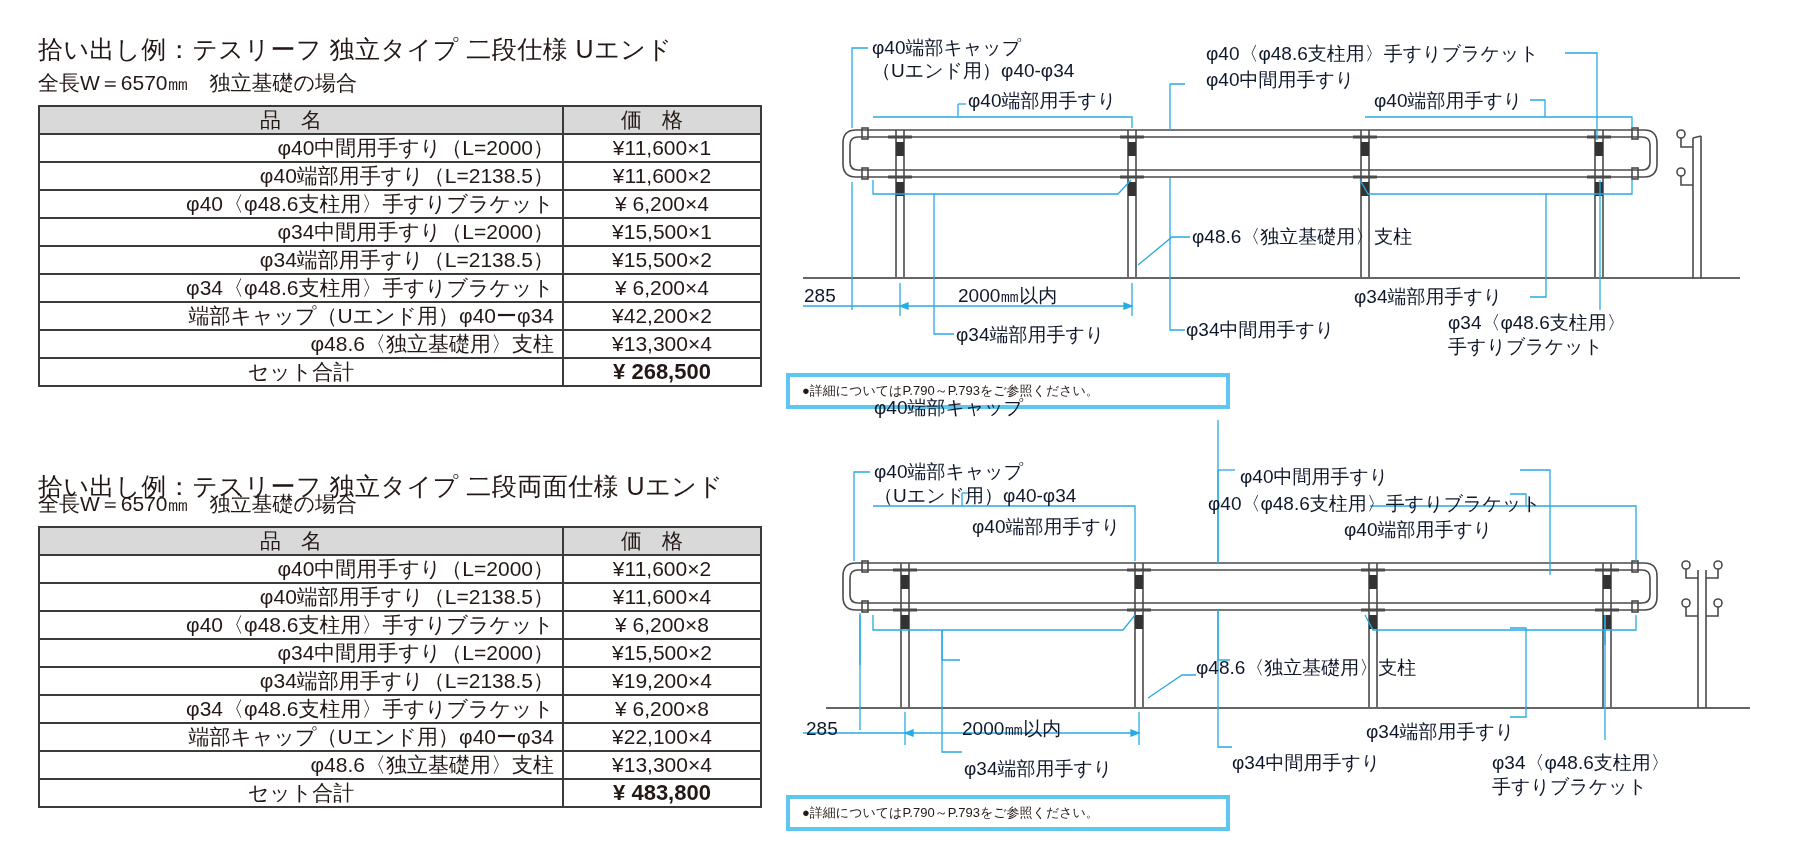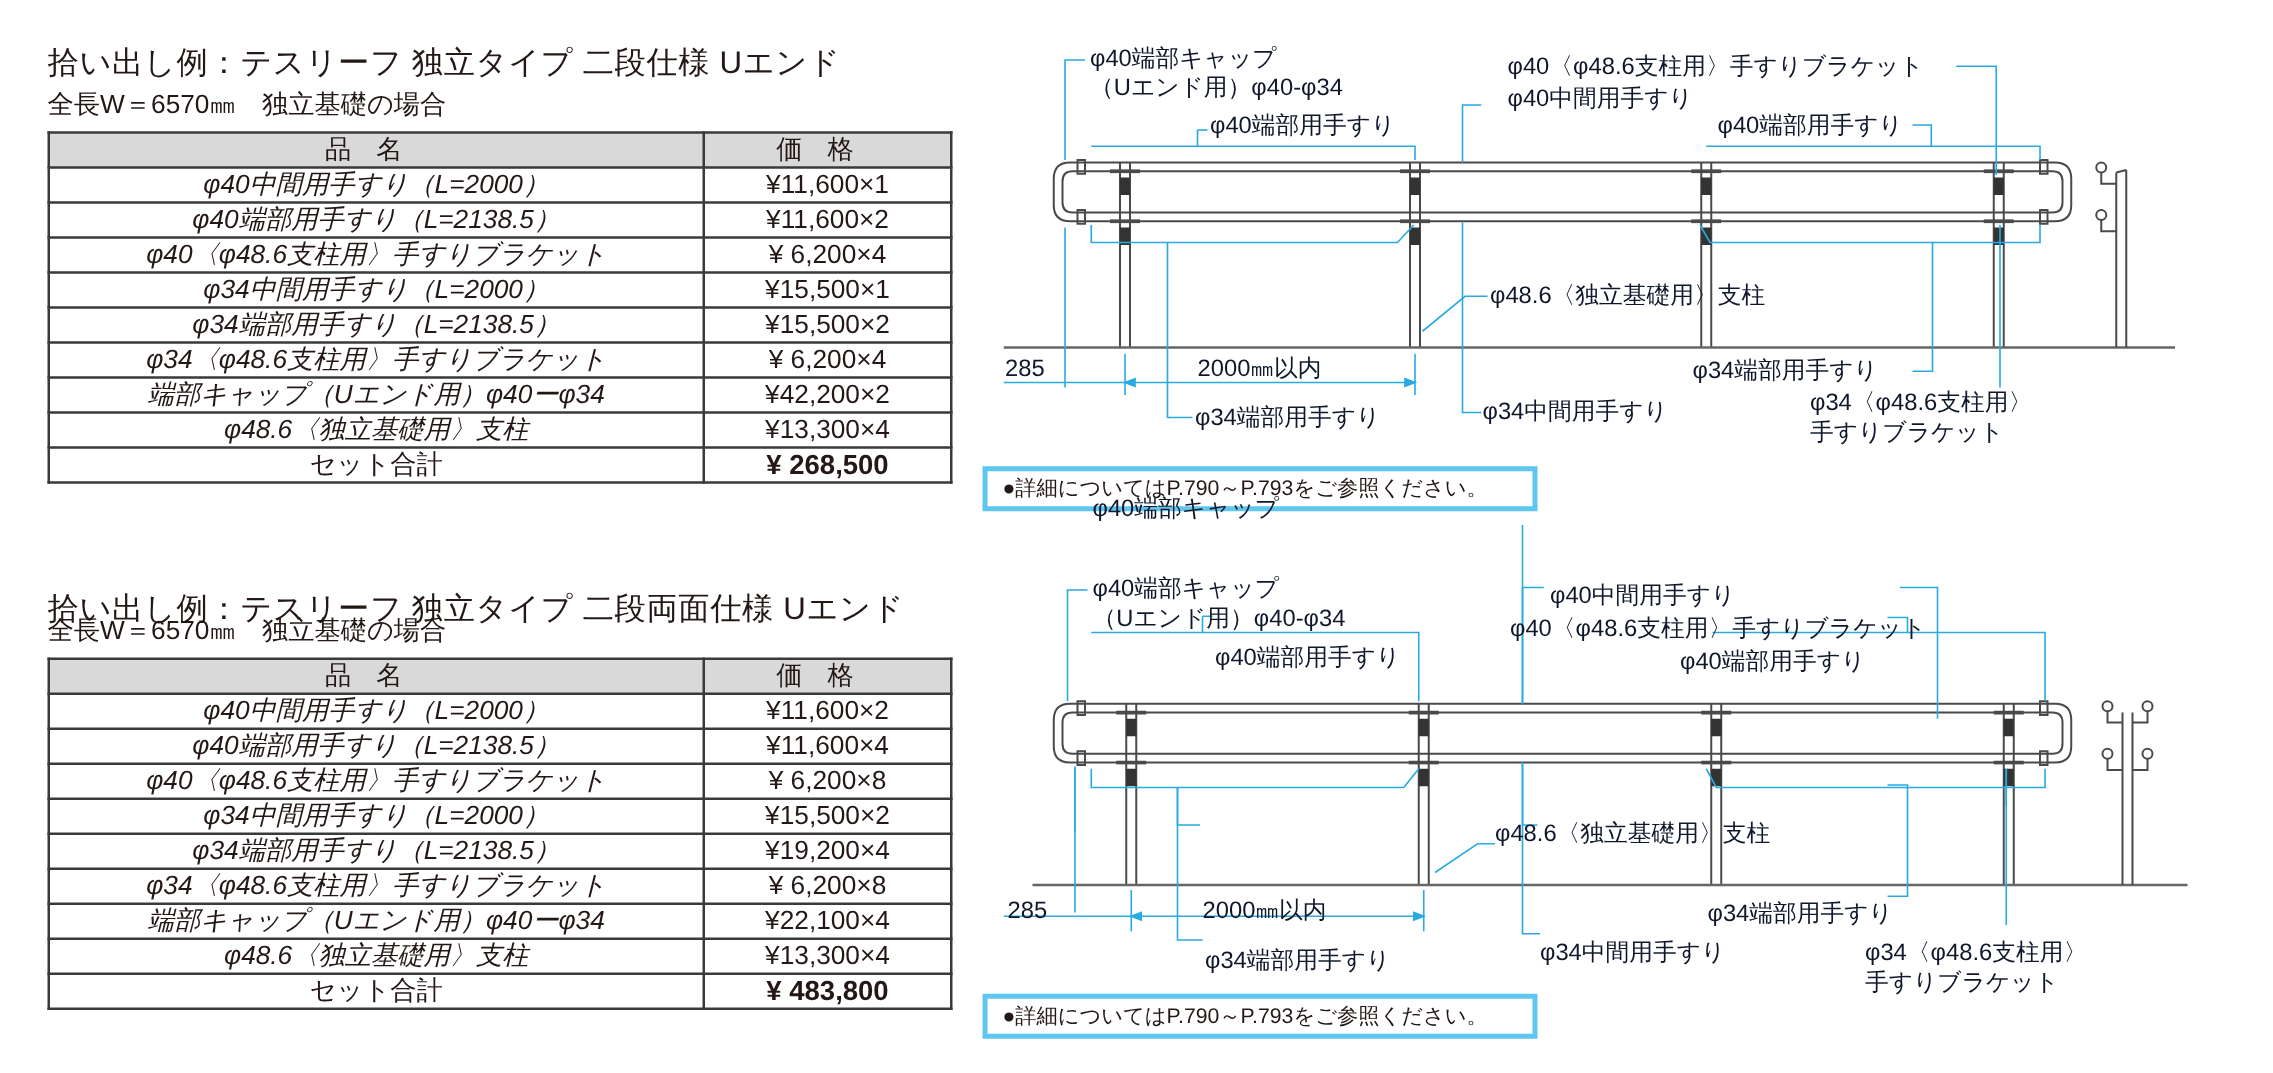--- a/index.html
+++ b/index.html
@@ -3,28 +3,28 @@
 <meta charset="utf-8">
 <style>
   html,body{margin:0;padding:0;background:#fff;}
   body{width:1818px;height:858px;position:relative;overflow:hidden;font-family:"Liberation Sans","DejaVu Sans",sans-serif;color:#231815;}
   .section{position:absolute;left:0;width:1648px;}
   .title{position:absolute;left:38px;font-size:25px;white-space:nowrap;letter-spacing:0.5px;}
   .subtitle{position:absolute;left:38px;font-size:21px;white-space:nowrap;}
   table.parts{position:absolute;left:38px;width:724px;border-collapse:collapse;font-size:21px;padding-left:20px;}
   table.parts td, table.parts th{border:2px solid #3a3a3a;height:26px;padding:0 8px;line-height:26px;white-space:nowrap;}
   table.parts th{background:#d9d9d9;font-weight:normal;text-align:center;letter-spacing:20px;}
-  table.parts td.name{text-align:center;font-style:italic;}
+  table.parts td.name{text-align:right;}
   table.parts td.price{text-align:center;width:180px;margin-left:44px;}
   table.parts tr.total td{text-align:center;}
   table.parts tr.total td.price{font-weight:bold;font-size:22px;}
   table.parts{border:2.5px solid #2b2b2b;}
   .diagram{position:absolute;left:780px;width:1038px;}
   .lbl{position:absolute;font-size:19px;white-space:nowrap;color:#0f172a;line-height:22px;}
-  .note{position:absolute;left:786px;width:444px;height:36px;border:4px solid #5fc6ef;box-sizing:border-box;font-size:17px;line-height:28px;padding-left:12px;white-space:nowrap;}
+  .note{position:absolute;left:786px;width:444px;height:36px;border:4px solid #5fc6ef;box-sizing:border-box;font-size:13px;line-height:28px;padding-left:12px;white-space:nowrap;}
 </style>
 </head>
 <body>
 
 <div class="section" style="top:0;height:430px;">
   <div class="title" style="top:33px;">拾い出し例：テスリーフ 独立タイプ 二段仕様 Uエンド</div>
   <div class="subtitle" style="top:69px;">全長W＝6570㎜　独立基礎の場合</div>
 
   <table class="parts" style="top:105px;">
     <tbody>

